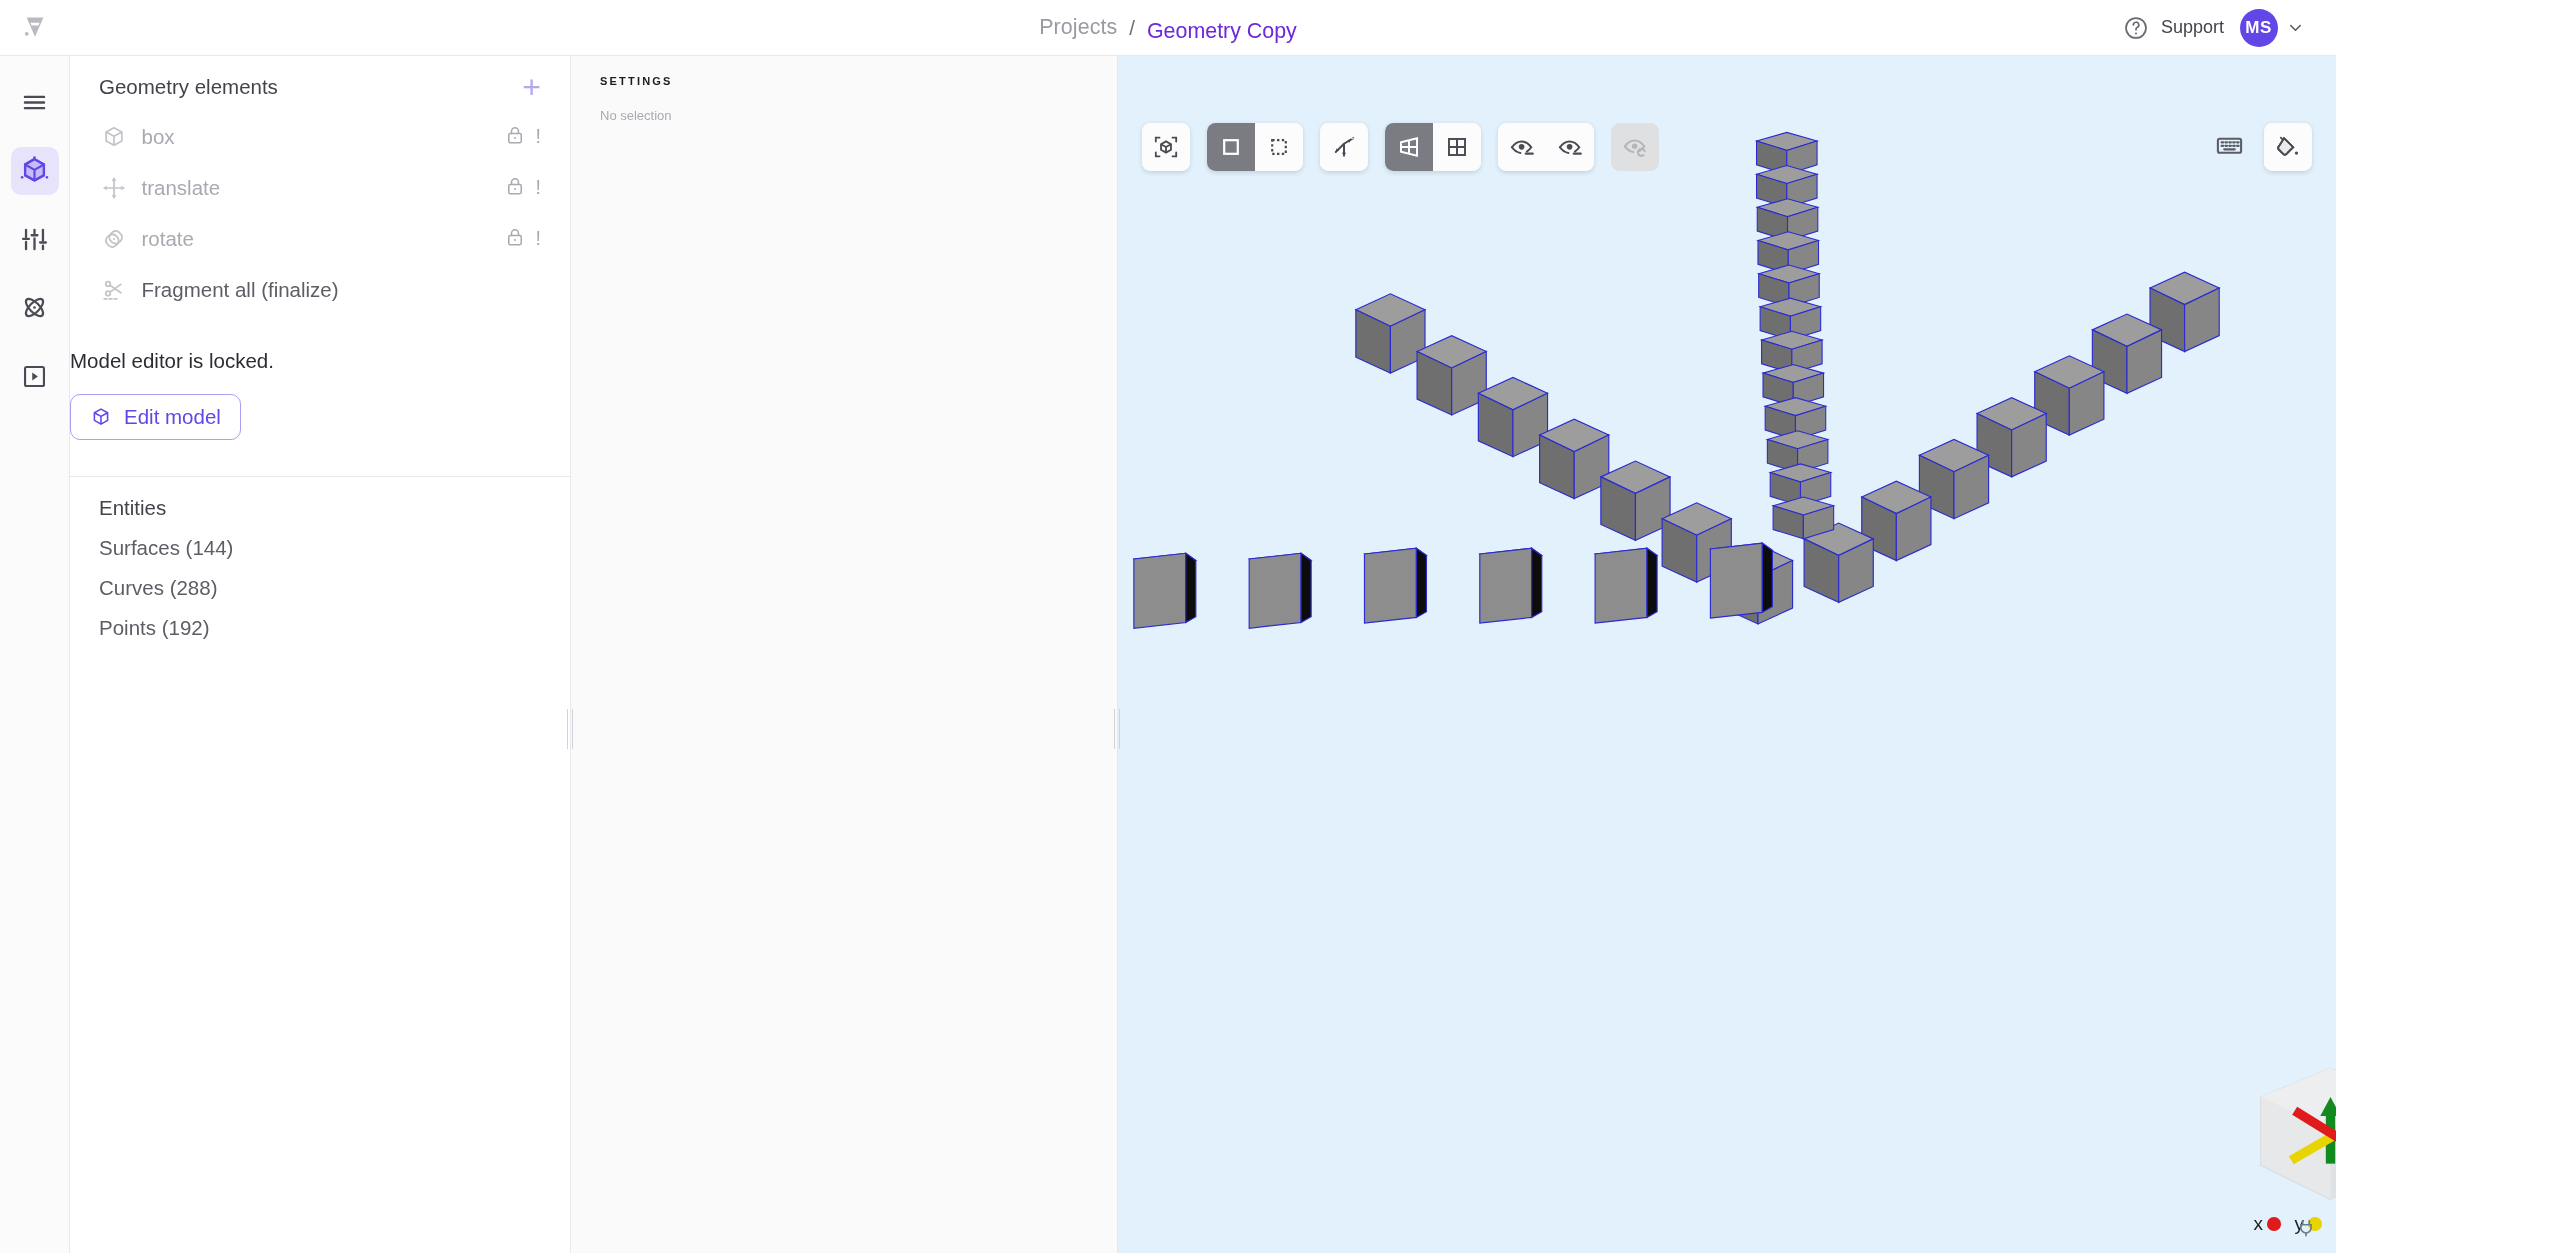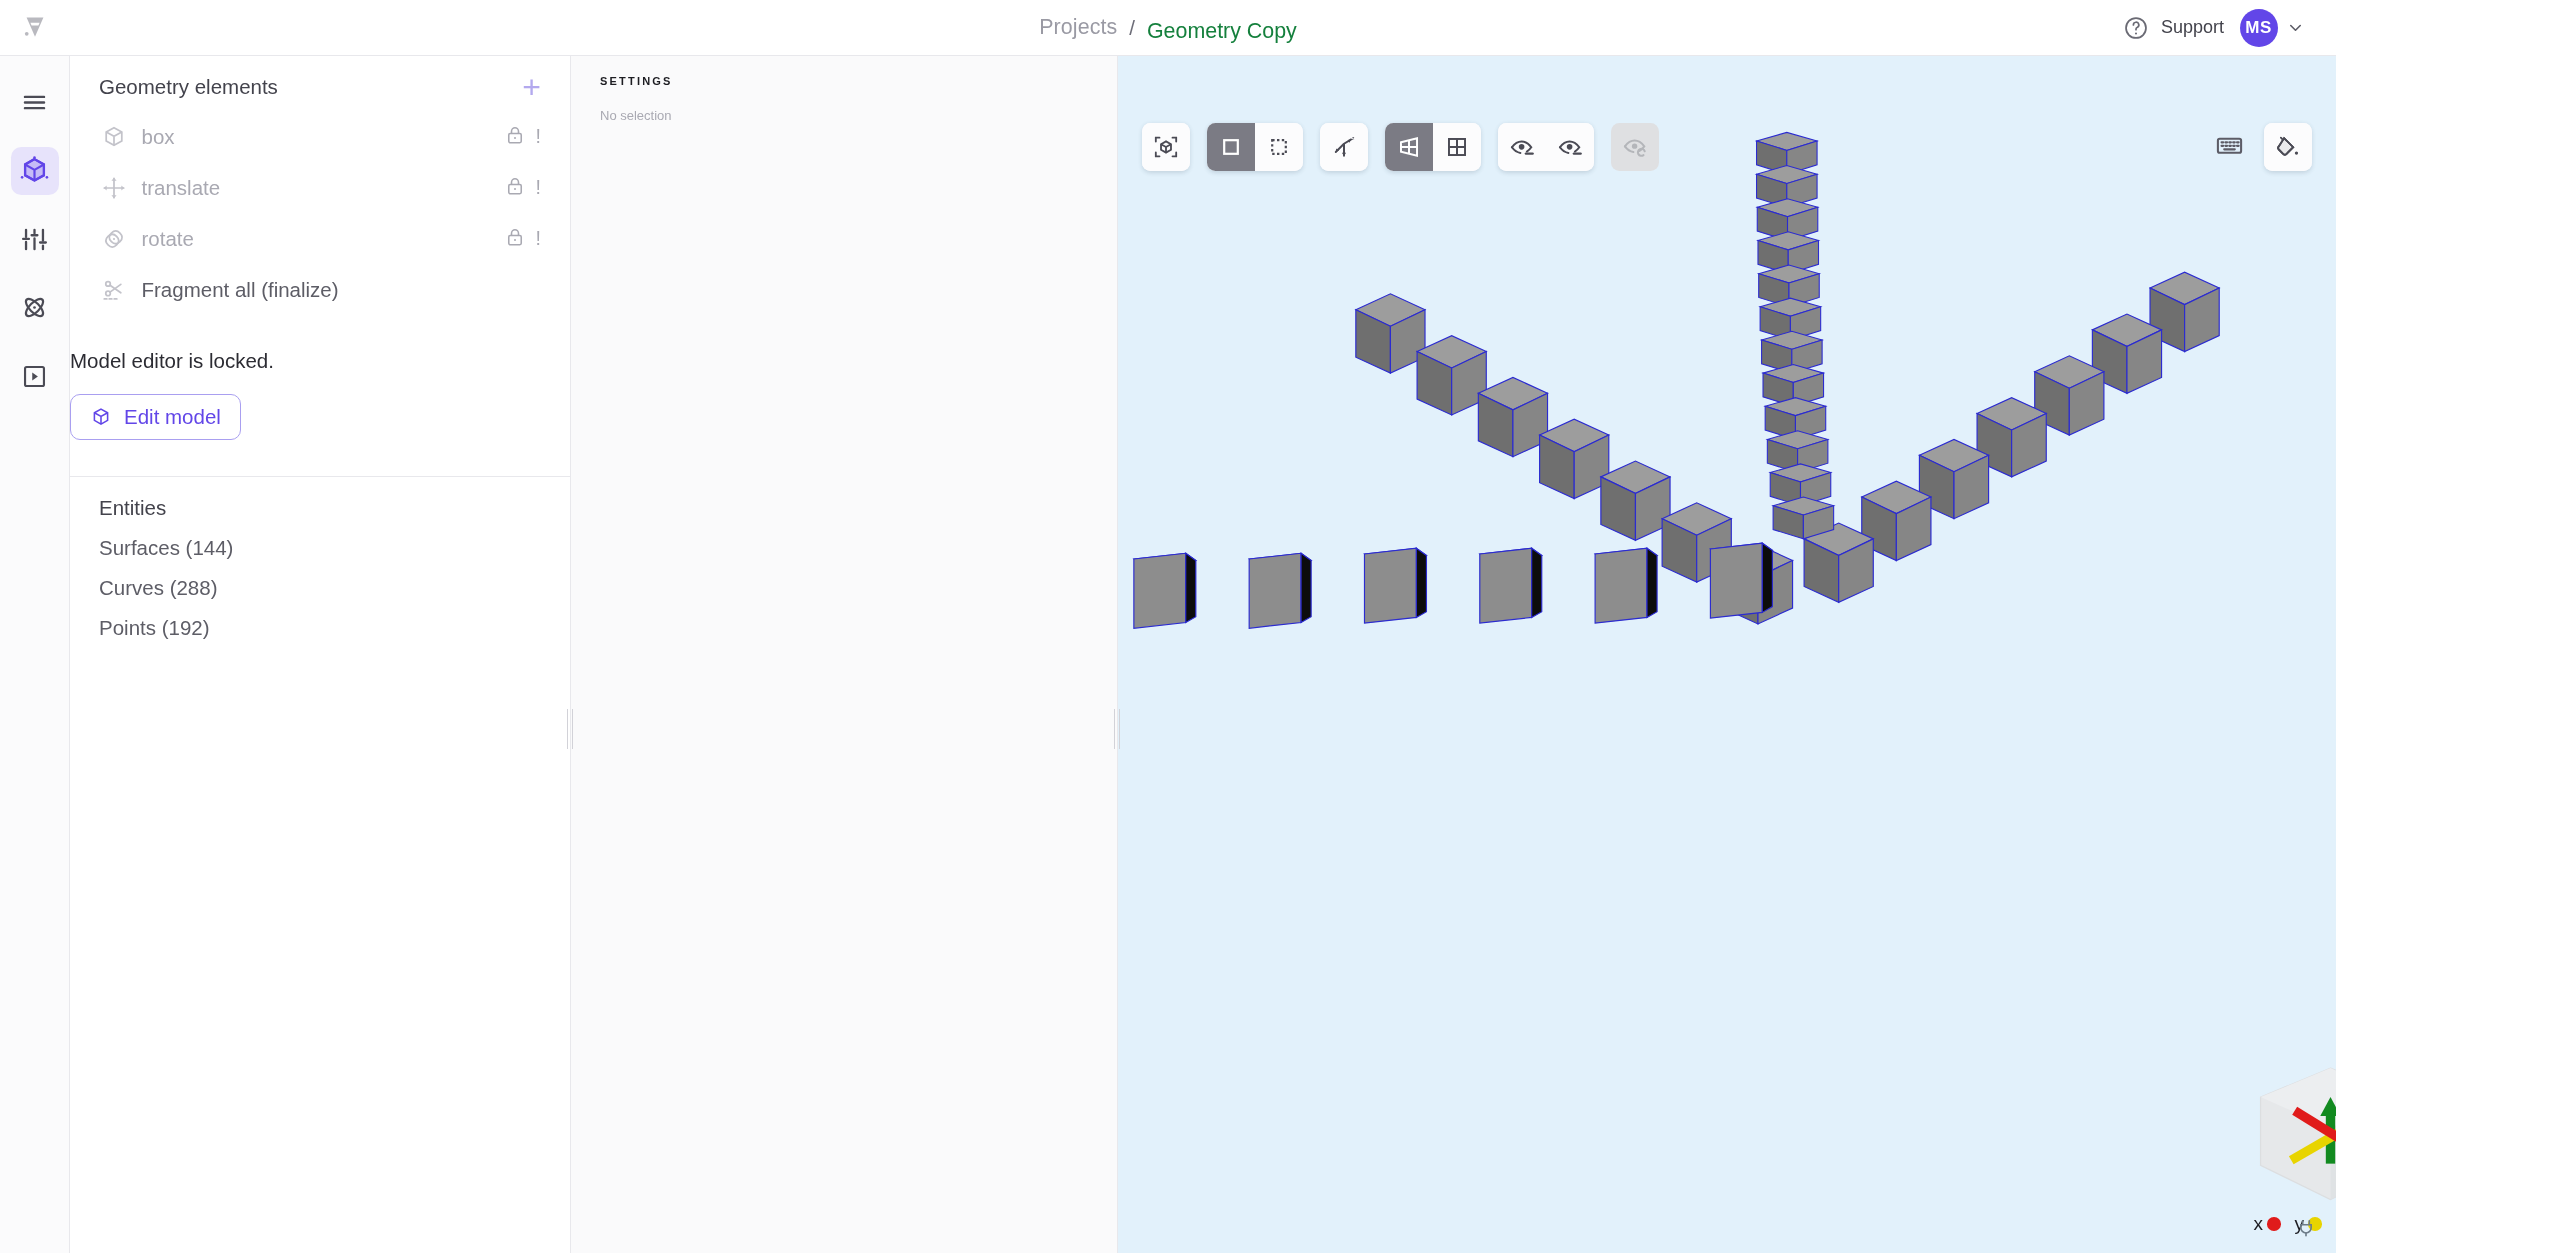--- a/index.html
+++ b/index.html
@@ -22,21 +22,21 @@
   .logo-wrap { width: 70px; display: flex; align-items: center; justify-content: center; }
   .logo { width: 26px; height: 27px; }
   .breadcrumb {
     position: absolute; left: 0; right: 0; top: 0; bottom: 0;
     display: flex; align-items: center; justify-content: center;
     gap: 12px; pointer-events: none;
   }
   .breadcrumb > * { pointer-events: auto; }
   .crumb-link { color: #9a9aa4; font-size: 21.4px; letter-spacing: 0.1px; cursor: pointer; }
   .crumb-sep { color: #6d6d78; font-size: 20.5px; }
-  .crumb-current { color: #15803d; font-size: 21.4px; margin-top: 8px; }
+  .crumb-current { color: #6d28d9; font-size: 21.4px; margin-top: 8px; }
   .topbar-right {
     margin-left: auto; display: flex; align-items: center; gap: 15.4px;
     padding-right: 31px; z-index: 2;
   }
   .support { display: flex; align-items: center; gap: 12px; cursor: pointer; }
   .support-label { font-size: 18px; color: #43434c; }
   .avatar-wrap { display: flex; align-items: center; gap: 8.5px; cursor: pointer; }
   .avatar {
     width: 38px; height: 38px; border-radius: 50%;
     background: #6246e8; color: #fff;

